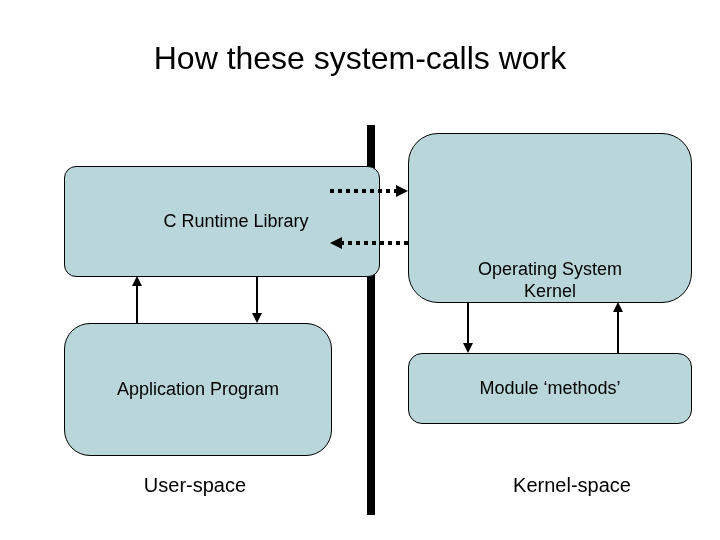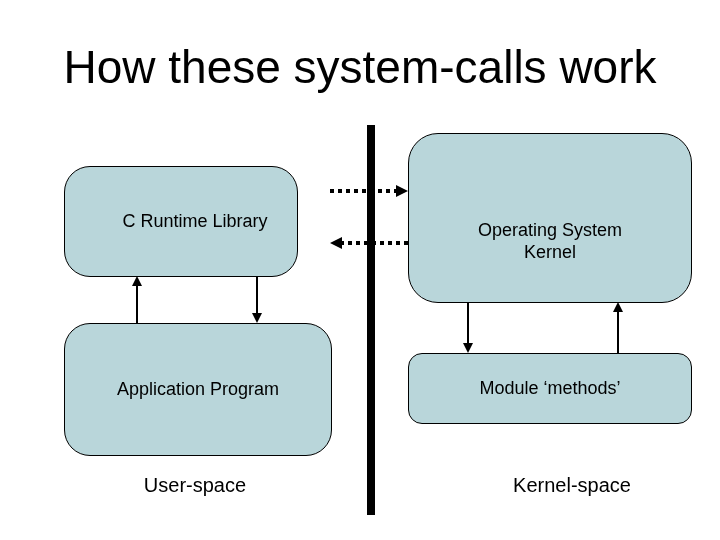--- a/index.html
+++ b/index.html
@@ -16,21 +16,21 @@
     background:var(--slide-bg);
     font-family:"Liberation Sans", sans-serif;
     color:var(--text);
     overflow:hidden;
     margin:0 auto;
   }
   .title{
     position:absolute;
     left:0;top:40px;width:720px;
     margin:0;
-    font-size:46px;
+    font-size:32px;
     font-weight:400;
     text-align:center;
     letter-spacing:0px;
     color:var(--text);
   }
   .divider{
     position:absolute;
     left:367px;top:125px;
     width:8px;height:390px;
     background:var(--divider);
@@ -39,23 +39,23 @@
     position:absolute;
     background:var(--box-fill);
     border:1px solid var(--box-border);
     display:flex;
     align-items:center;
     justify-content:center;
     font-size:18px;
     text-align:center;
     box-sizing:border-box;
   }
-  .box-c-runtime{left:64px;top:166px;width:234px;height:111px;border-radius:26px;}
+  .box-c-runtime{left:64px;top:166px;width:316px;height:111px;border-radius:12px;}
   .box-c-runtime span{position:relative;left:14px;}
-  .box-os-kernel{left:408px;top:133px;width:284px;height:170px;border-radius:30px;align-items:center;}
+  .box-os-kernel{left:408px;top:133px;width:284px;height:170px;border-radius:30px;align-items:flex-end;}
   .box-os-kernel span{display:block;margin-top:46px;width:180px;line-height:22px;}
   .box-application{left:64px;top:323px;width:268px;height:133px;border-radius:26px;}
   .box-module{left:408px;top:353px;width:284px;height:71px;border-radius:14px;}
   .space-label{
     position:absolute;
     top:474px;
     width:220px;
     font-size:20px;
     text-align:center;
   }

